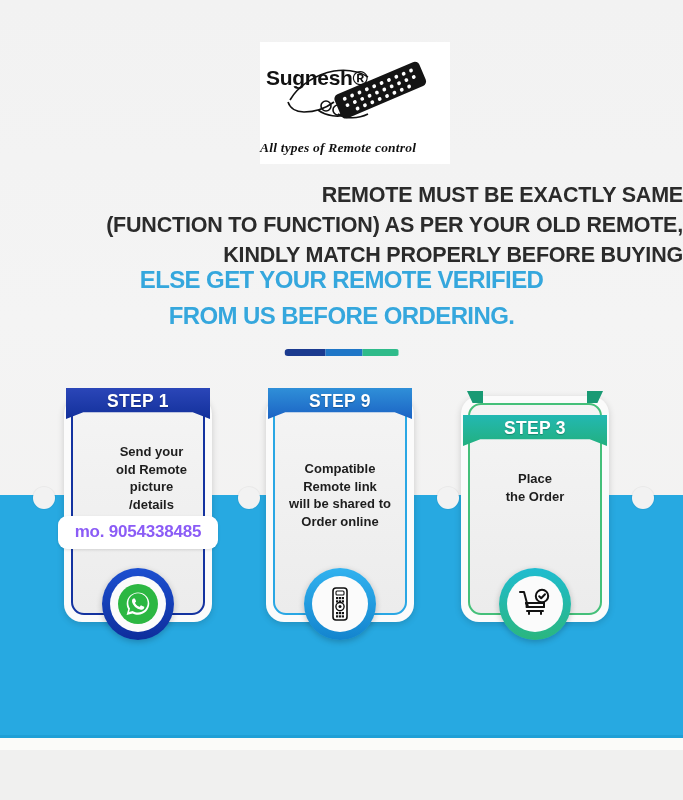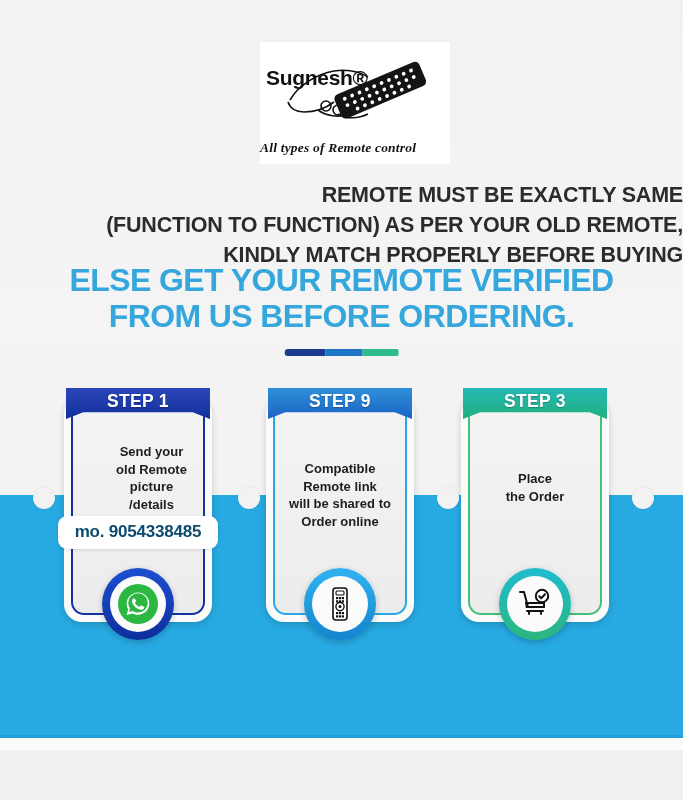--- a/index.html
+++ b/index.html
@@ -61,21 +61,21 @@
   .head-black{
     position:absolute;left:0;right:0;top:180px;
     text-align:right;
     font-size:21.5px;font-weight:bold;color:#2b2b2b;
     line-height:30px;letter-spacing:-0.2px;
     z-index:3;
   }
   .head-blue{
     position:absolute;left:0;right:0;top:262px;
     text-align:center;
-    font-size:32px;font-weight:bold;color:#35a7dd;
+    font-size:24px;font-weight:bold;color:#35a7dd;
     line-height:36px;letter-spacing:-0.6px;
     z-index:3;
   }
   .divider{
     position:absolute;left:50%;transform:translateX(-50%);top:349px;
     width:115px;height:7px;border-radius:4px;overflow:hidden;
     display:flex;z-index:3;
   }
   .divider span{height:100%;}
   .dv1{width:36%;background:#1b3a8f;}
@@ -114,21 +114,21 @@
     width:144px;height:31px;
     display:flex;align-items:center;justify-content:center;
     color:#fff;font-weight:bold;font-size:17.5px;letter-spacing:0.3px;
     z-index:5;
     clip-path:polygon(0 0,100% 0,100% 100%,88% 78%,12% 78%,0 100%);
     text-shadow:0 1px 1px rgba(0,0,0,0.25);
     padding-bottom:5px;box-sizing:border-box;
   }
   .c1 .ribbon{background:linear-gradient(180deg,#2b46b8 0%,#12309b 100%);}
   .c2 .ribbon{background:linear-gradient(180deg,#2f8fd8 0%,#1b63c4 100%);}
-  .c3 .ribbon{background:linear-gradient(180deg,#23b8b2 0%,#22b07f 100%);}
+  .c3 .ribbon{background:linear-gradient(180deg,#23b8b2 0%,#22b07f 100%);margin-top:27px;}
   .ribbon-tail{
     position:absolute;top:3px;width:16px;height:12px;z-index:4;
   }
   .ribbon-tail.l{left:50%;margin-left:-68px;
     clip-path:polygon(0 0,100% 0,100% 100%,35% 100%);}
   .ribbon-tail.r{left:50%;margin-left:52px;
     clip-path:polygon(0 0,100% 0,65% 100%,0 100%);}
   .c1 .ribbon-tail{background:#0d2474;}
   .c2 .ribbon-tail{background:#14509f;}
   .c3 .ribbon-tail{background:#199a74;}
@@ -141,21 +141,21 @@
   }
   .c1 .card-text{top:55px;}
   .c2 .card-text{top:72px;}
   .c3 .card-text{top:82px;}
 
   .phone-box{
     position:absolute;left:-6px;width:160px;top:128px;
     background:#ffffff;border-radius:9px;
     padding:6px 0 7px;
     text-align:center;
-    font-size:17px;font-weight:bold;color:#0c4a6e;letter-spacing:-0.2px;
+    font-size:17px;font-weight:bold;color:#8b5cf6;letter-spacing:-0.2px;
     box-shadow:0 1px 3px rgba(0,0,0,0.12);
     z-index:6;
   }
 
   
   .bubble{
     position:absolute;left:50%;transform:translateX(-50%);
     top:180px;width:72px;height:72px;border-radius:50%;
     display:flex;align-items:center;justify-content:center;
     z-index:7;

